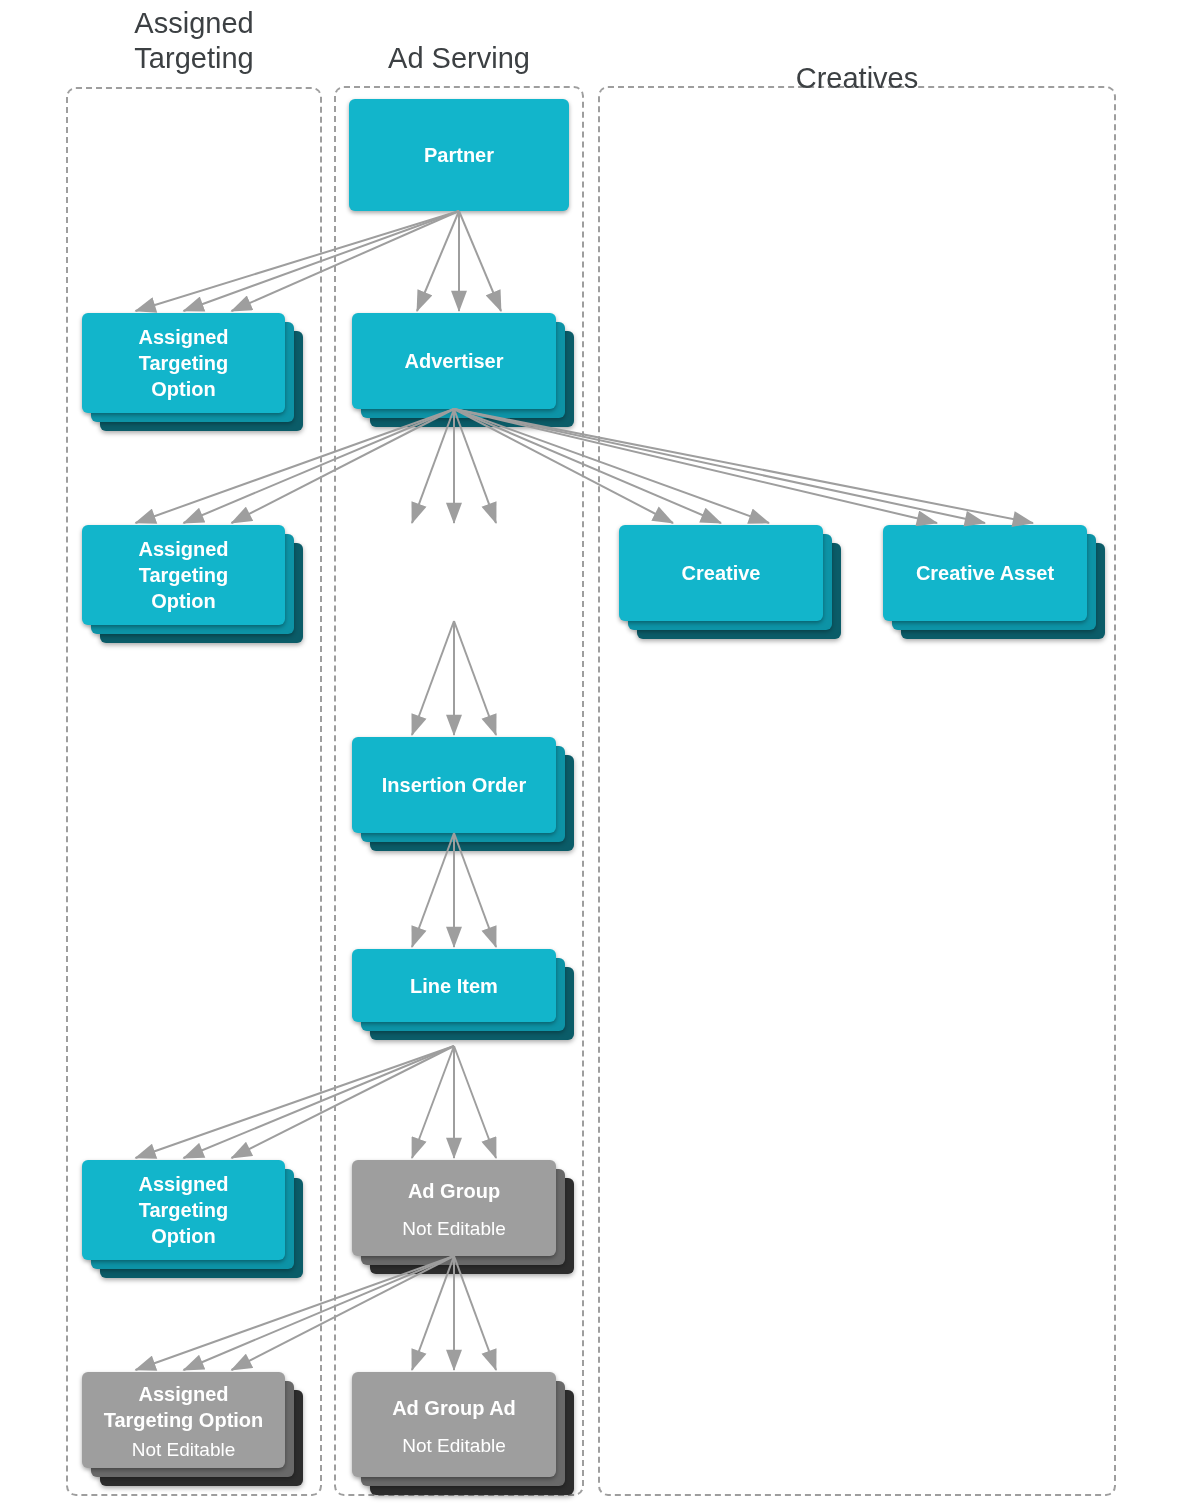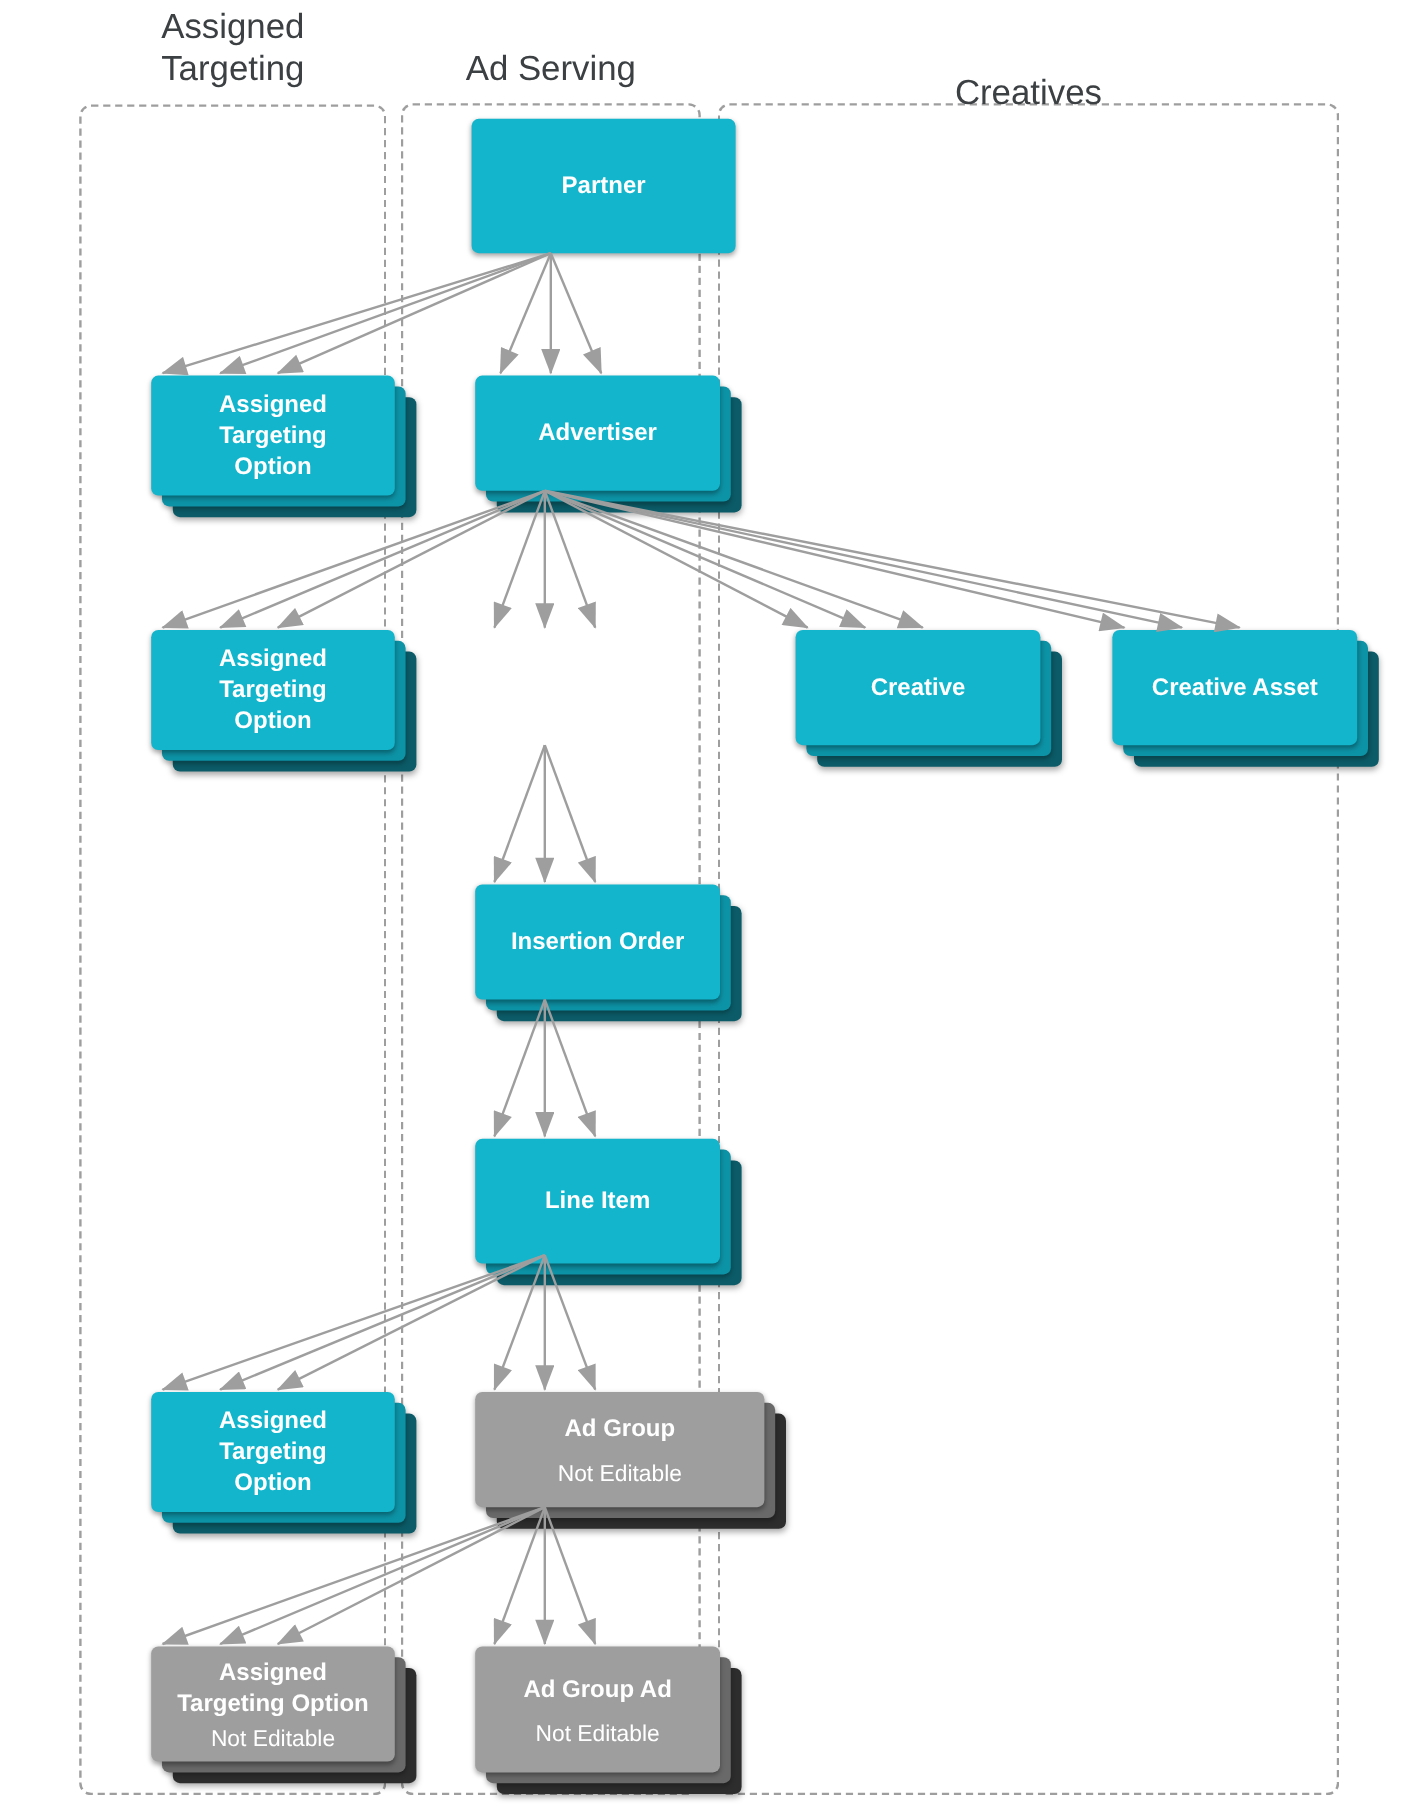--- a/index.html
+++ b/index.html
@@ -17,21 +17,21 @@
   #col-right{left:598px;top:86px;width:514px;height:1406px;}
   
   .col-title{
     position:absolute;z-index:2;color:var(--heading,#3c4043);
     font-size:29px;line-height:35px;font-weight:400;text-align:center;white-space:pre-line;
   }
   #title-left{left:66px;top:6px;width:256px;}
   #title-mid{left:334px;top:41px;width:250px;}
   #title-right{left:598px;top:41px;width:518px;margin-top:20px;}
   
-  .node{position:absolute;z-index:3;margin-left:44px;}
+  .node{position:absolute;z-index:3;}
   .node .l2,.node .l3,.node .face{
     position:absolute;left:0;top:0;width:100%;height:100%;border-radius:6px;
   }
   .node .l3{transform:translate(18px,18px);box-shadow:0 2px 5px rgba(0,0,0,.35);}
   .node .l2{transform:translate(9px,9px);box-shadow:0 2px 4px rgba(0,0,0,.30);}
   .node .face{
     box-shadow:0 2px 4px rgba(0,0,0,.35);
     display:flex;flex-direction:column;align-items:center;justify-content:center;
     text-align:center;color:var(--label_text,#fff);
   }
@@ -45,23 +45,23 @@
   .sublabel{font-size:19px;font-weight:normal;line-height:18px;margin-top:16px;}
   
   #node-partner{left:349px;top:99px;width:220px;height:112px;}
   #node-ato1{left:82px;top:313px;width:203px;height:100px;}
   #node-advertiser{left:352px;top:313px;width:204px;height:96px;border-radius:13px;}
   #node-ato2{left:82px;top:525px;width:203px;height:100px;}
   #node-campaign{left:352px;top:525px;width:204px;height:96px;}
   #node-creative{left:619px;top:525px;width:204px;height:96px;}
   #node-creative_asset{left:883px;top:525px;width:204px;height:96px;}
   #node-insertion_order{left:352px;top:737px;width:204px;height:96px;}
-  #node-line_item{left:352px;top:949px;width:204px;height:104px;}
+  #node-line_item{left:352px;top:949px;width:204px;height:73px;}
   #node-ato3{left:82px;top:1160px;width:203px;height:100px;}
-  #node-ad_group{left:352px;top:1160px;width:204px;height:96px;padding-left:37px;}
+  #node-ad_group{left:352px;top:1160px;width:204px;height:96px;}
   #node-ato4{left:82px;top:1372px;width:203px;height:96px;}
   #node-ad_group_ad{left:352px;top:1372px;width:204px;height:105px;}
   
   #arrows{position:absolute;left:0;top:0;z-index:6;pointer-events:none;}
 </style>
 </head>
 <body>
 
 <div id="canvas">
 

